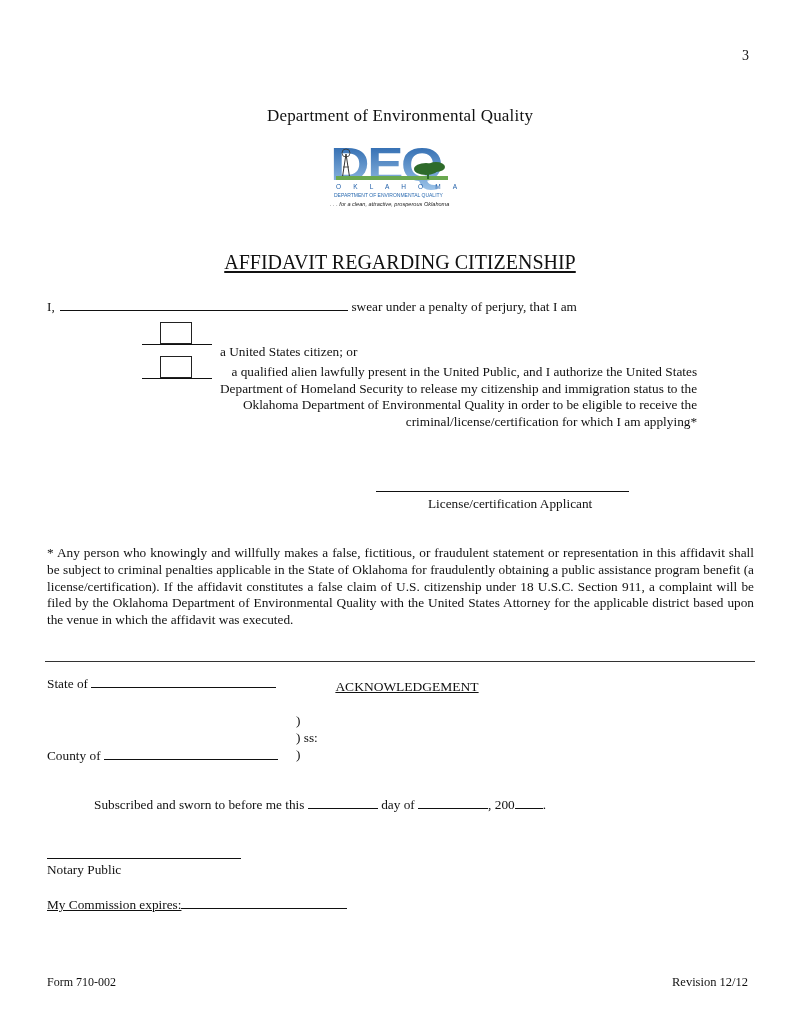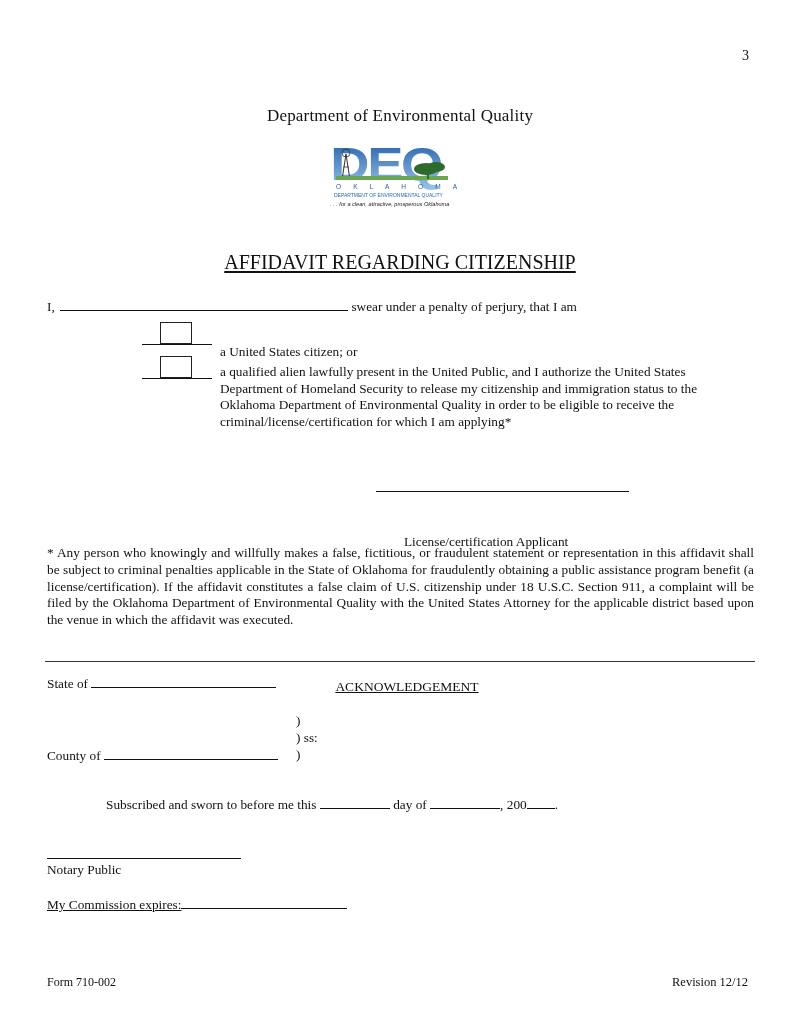--- a/index.html
+++ b/index.html
@@ -6,21 +6,21 @@
   body { width: 800px; height: 1035px; position: relative; overflow: hidden;
          font-family: "Liberation Serif", "DejaVu Serif", serif; color: #111; font-size: 13.3px; }
   .abs { position: absolute; white-space: nowrap; }
   .page-num { left: 742px; top: 48px; font-size: 14px; }
   .dept { left: 0; width: 800px; text-align: center; top: 106px; font-size: 17px; letter-spacing: 0.2px; }
   .logo { left: 328px; top: 142px; width: 146px; height: 74px; }
   .title { left: 0; width: 800px; text-align: center; top: 251px; font-size: 20px; }
   .title span { text-decoration: underline; text-underline-offset: 2px; }
   .line { border-bottom: 1px solid #111; display: inline-block; }
   .cb { position: absolute; width: 32px; height: 22px; border: 1.3px solid #222; box-sizing: border-box; background: #fff; }
-  .para { font-size: 13.3px; line-height: 16.6px; }
+  .para { font-size: 13.3px; line-height: 16.6px; text-align: right; }
   .footnote { left: 47px; top: 545px; width: 707px; white-space: normal; text-align: justify; text-align-last: left; font-size: 13.3px; line-height: 16.8px; }
   .hr { left: 45px; top: 661px; width: 710px; height: 0; border-top: 1px solid #333; }
   .ack { left: 0; width: 800px; text-align: center; top: 679px; font-size: 13.5px; padding-left: 7px; }
   .ack span { text-decoration: underline; }
 </style>
 </head>
 <body>
 
 <div class="abs page-num">3</div>
 
@@ -68,41 +68,41 @@
 <span class="abs line" style="left:142px; top:364px; width:70px; height:14px;"></span>
 <div class="cb" style="left:160px; top:356px;"></div>
 <div class="abs para" style="left:220px; top:364px;">
   <div>a qualified alien lawfully present in the United Public, and I authorize the United States</div>
   <div>Department of Homeland Security to release my citizenship and immigration status to the</div>
   <div>Oklahoma Department of Environmental Quality in order to be eligible to receive the</div>
   <div>criminal/license/certification for which I am applying*</div>
 </div>
 
 <div class="abs" style="left:376px; top:491px; width:253px; border-top:1px solid #111;"></div>
-<div class="abs para" style="left:404px; top:496px;margin-top:38px;">License/certification Applicant</div>
+<div class="abs para" style="left:428px; top:496px;">License/certification Applicant</div>
 
 <div class="abs footnote">*  Any person who knowingly and willfully makes a false, fictitious, or fraudulent statement or representation in this affidavit shall be subject to criminal penalties applicable in the State of Oklahoma for fraudulently obtaining a public assistance program benefit (a license/certification).  If the affidavit constitutes a false claim of U.S. citizenship under 18 U.S.C. Section 911, a complaint will be filed by the Oklahoma Department of Environmental Quality with the United States Attorney for the applicable district based upon the venue in which the affidavit was executed.</div>
 
 <div class="abs hr"></div>
 
 <div class="abs ack"><span>ACKNOWLEDGEMENT</span></div>
 
 <div class="abs para" style="left:47px; top:675px;">
   <span>State of</span>
   <span class="line" style="width:185px; height:12px;"></span>
 </div>
 <div class="abs para" style="left:296px; top:713px;">)</div>
 <div class="abs para" style="left:296px; top:730px;">) ss:</div>
 <div class="abs para" style="left:47px; top:747px;">
   <span>County of</span>
   <span class="line" style="width:174px; height:12px;"></span>
 </div>
 <div class="abs para" style="left:296px; top:747px;">)</div>
 
-<div class="abs para" style="left:94px; top:796px;margin-left:12px;">
+<div class="abs para" style="left:94px; top:796px;">
   <span>Subscribed and sworn to before me this</span>
   <span class="line" style="width:70px; height:12px;"></span>
   <span>day of</span>
   <span class="line" style="width:70px; height:12px;"></span><span>, 200</span><span class="line" style="width:28px; height:12px;"></span><span>.</span>
 </div>
 
 <div class="abs" style="left:47px; top:858px; width:194px; border-top:1px solid #111;"></div>
 <div class="abs para" style="left:47px; top:862px;">Notary Public</div>
 
 <div class="abs para" style="left:47px; top:896px;text-decoration:underline;">

